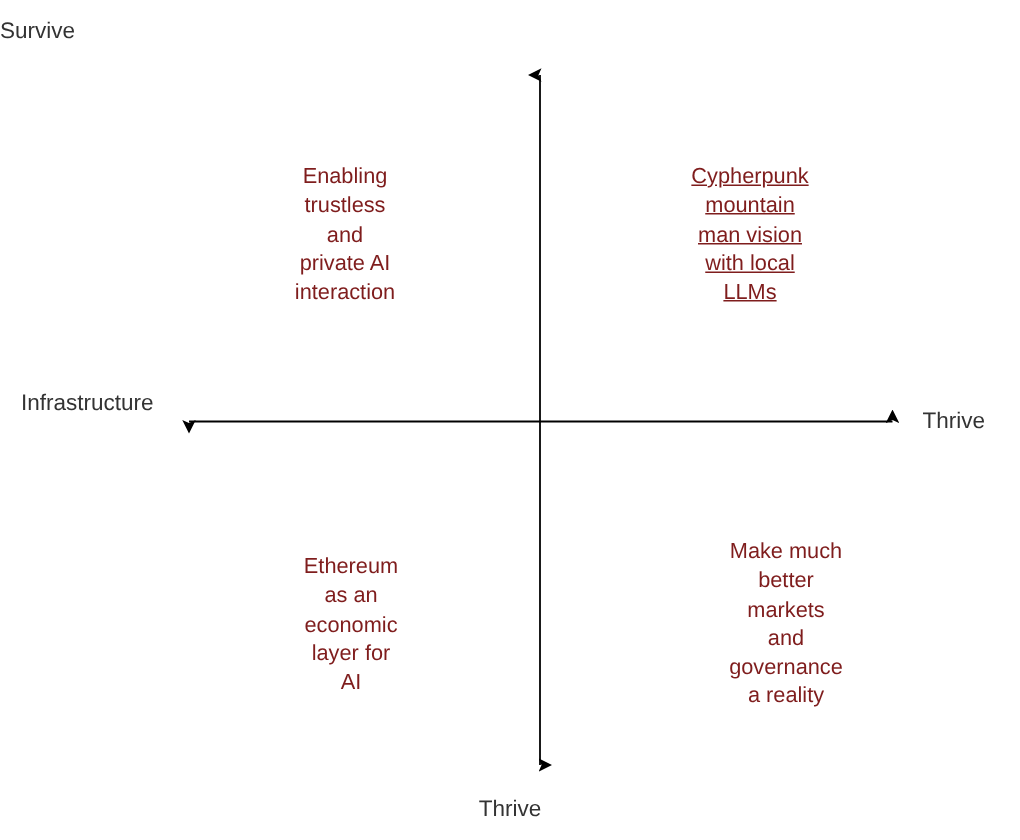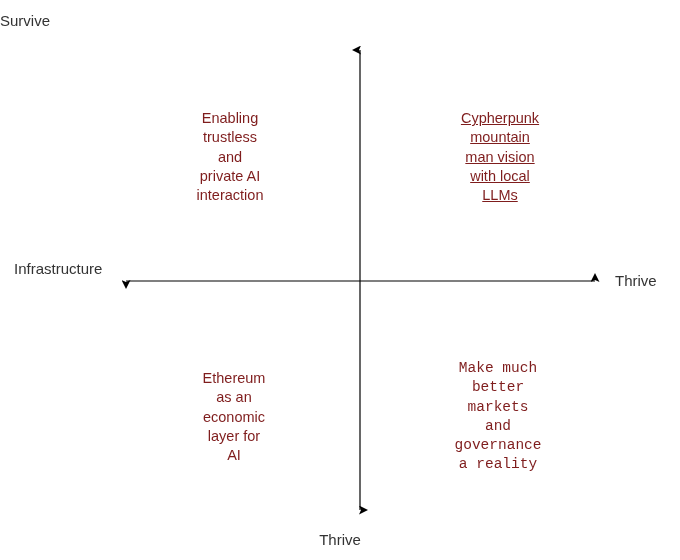--- a/index.html
+++ b/index.html
@@ -41,21 +41,21 @@
     position: absolute;
     font-size: 14.5px;
     line-height: 19.3px;
     color: #7f1d1d;
     text-align: center;
     width: 180px;
   }
   #quad-top-left     { left: 140px; top: 109px; }
   #quad-top-right    { left: 410px; top: 109px; text-decoration: underline; }
   #quad-bottom-left  { left: 144px; top: 369px; }
-  #quad-bottom-right { left: 408px; top: 359px; font-family: Liberation Mono, monospace; }
+  #quad-bottom-right { left: 434px; top: 359px; }
 </style>
 </head>
 <body>
 
 <svg id="axes-svg" viewBox="0 0 680 560" xmlns="http://www.w3.org/2000/svg">
   <defs>
     <marker id="arrow-up" markerWidth="9" markerHeight="9" refX="4.5" refY="8" orient="auto" markerUnits="userSpaceOnUse">
       <path d="M4.5,0 L9,9 L4.5,7 L0,9 Z" fill="#000000"></path>
     </marker>
     <marker id="arrow-down" markerWidth="9" markerHeight="9" refX="4.5" refY="8" orient="auto" markerUnits="userSpaceOnUse">

